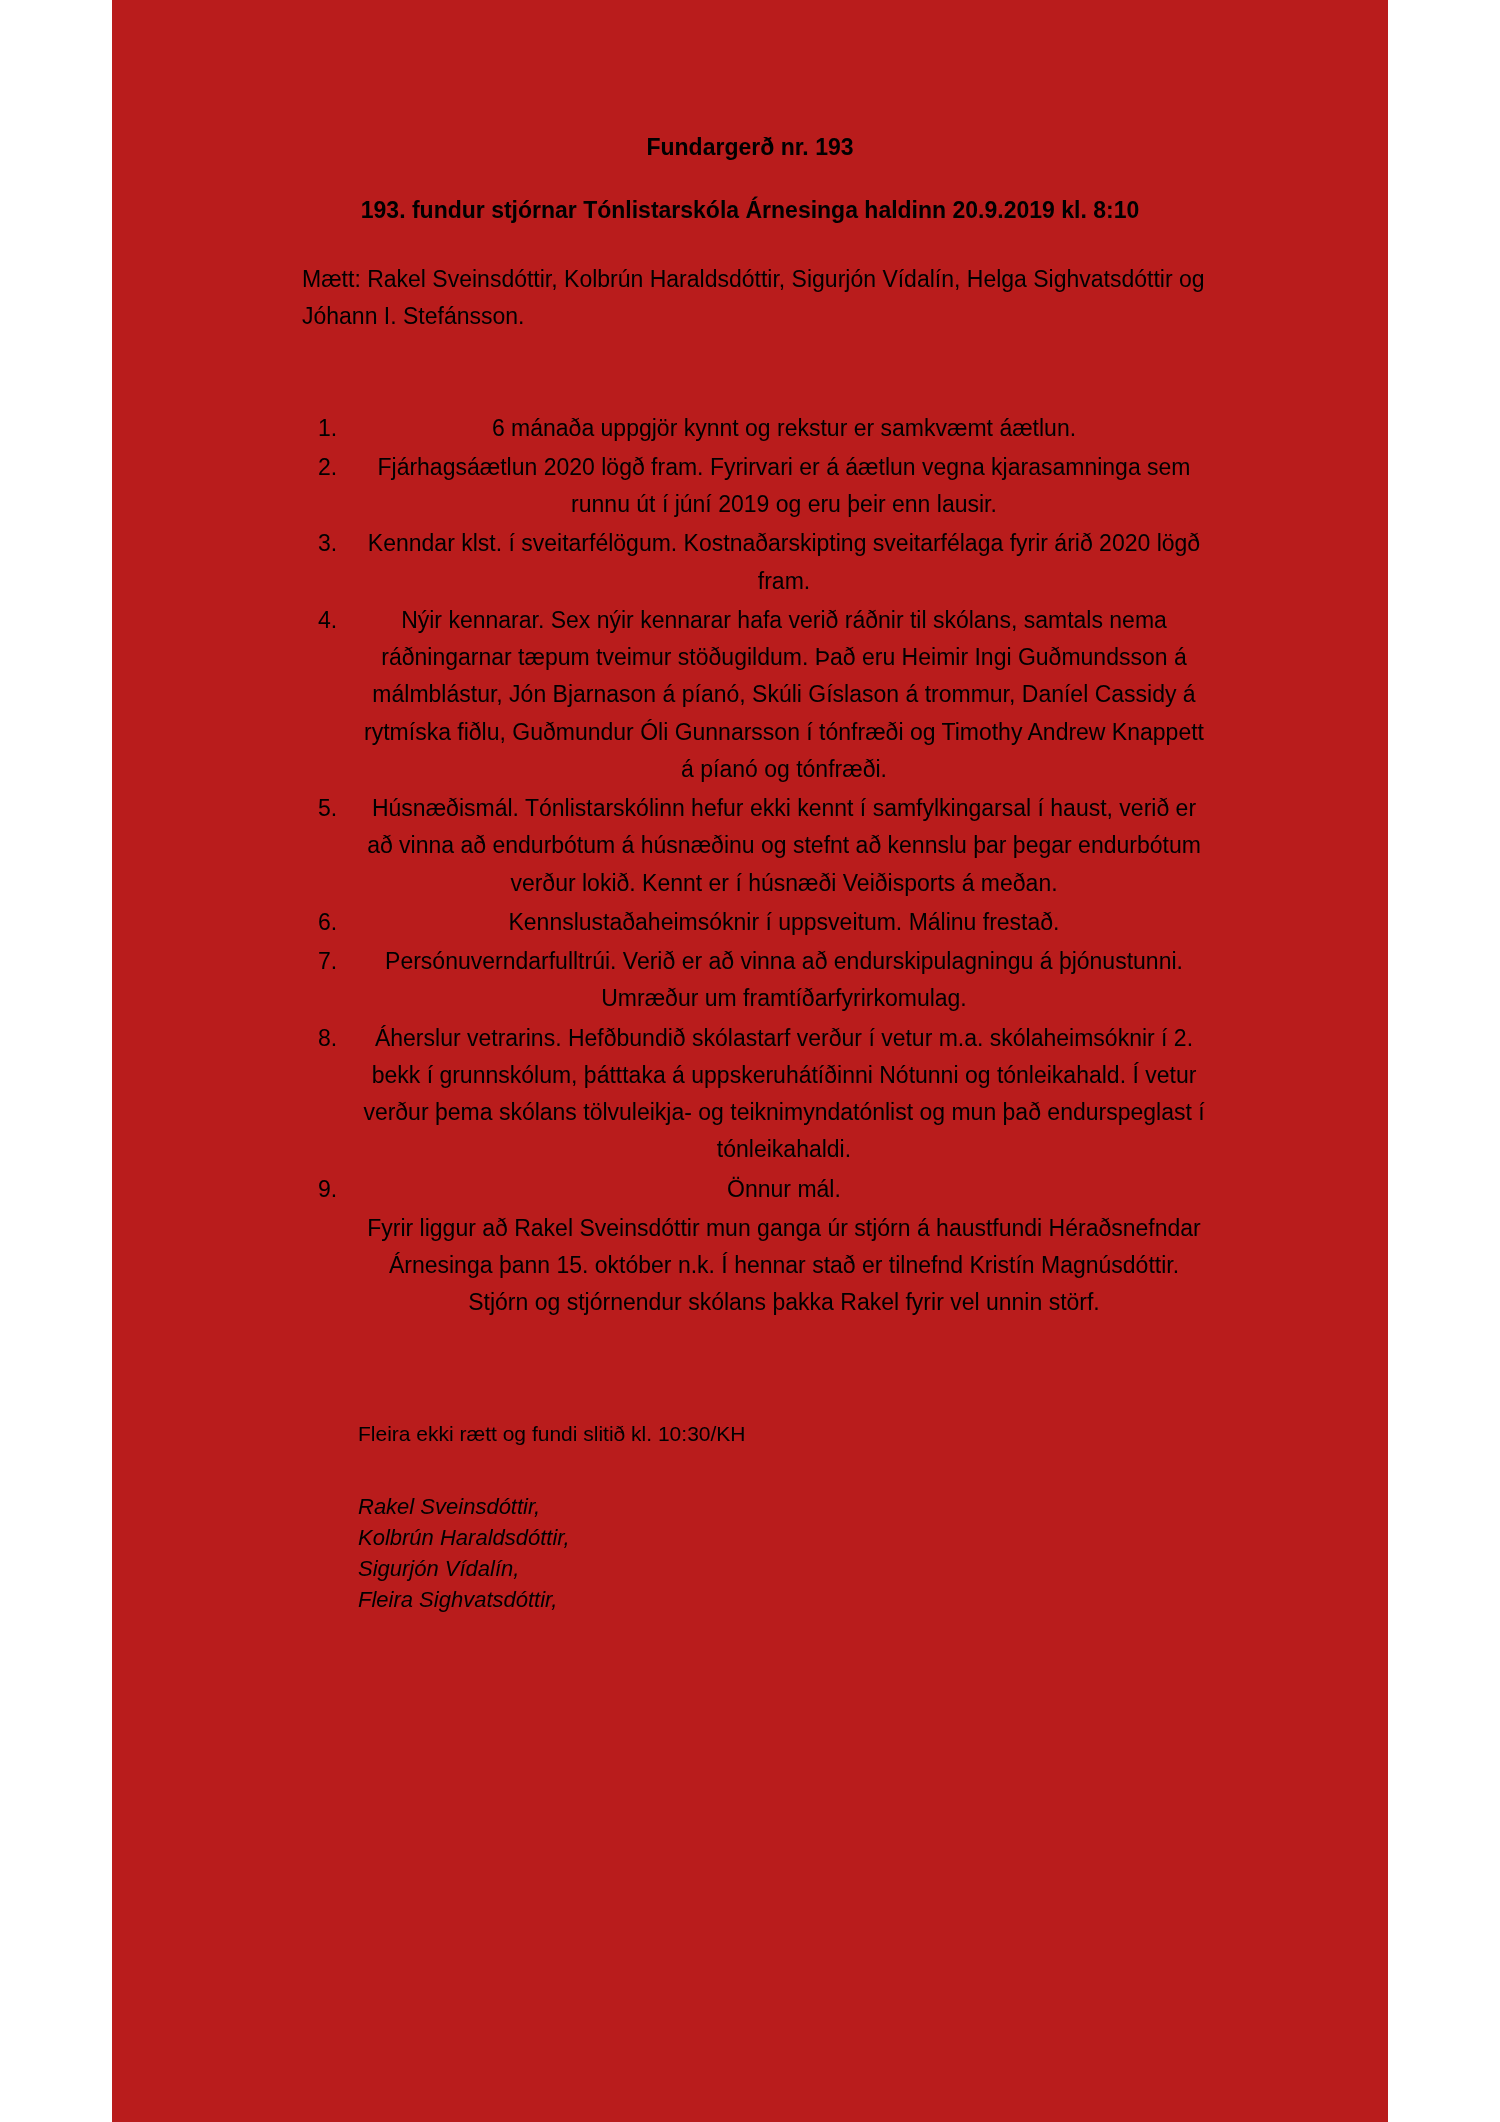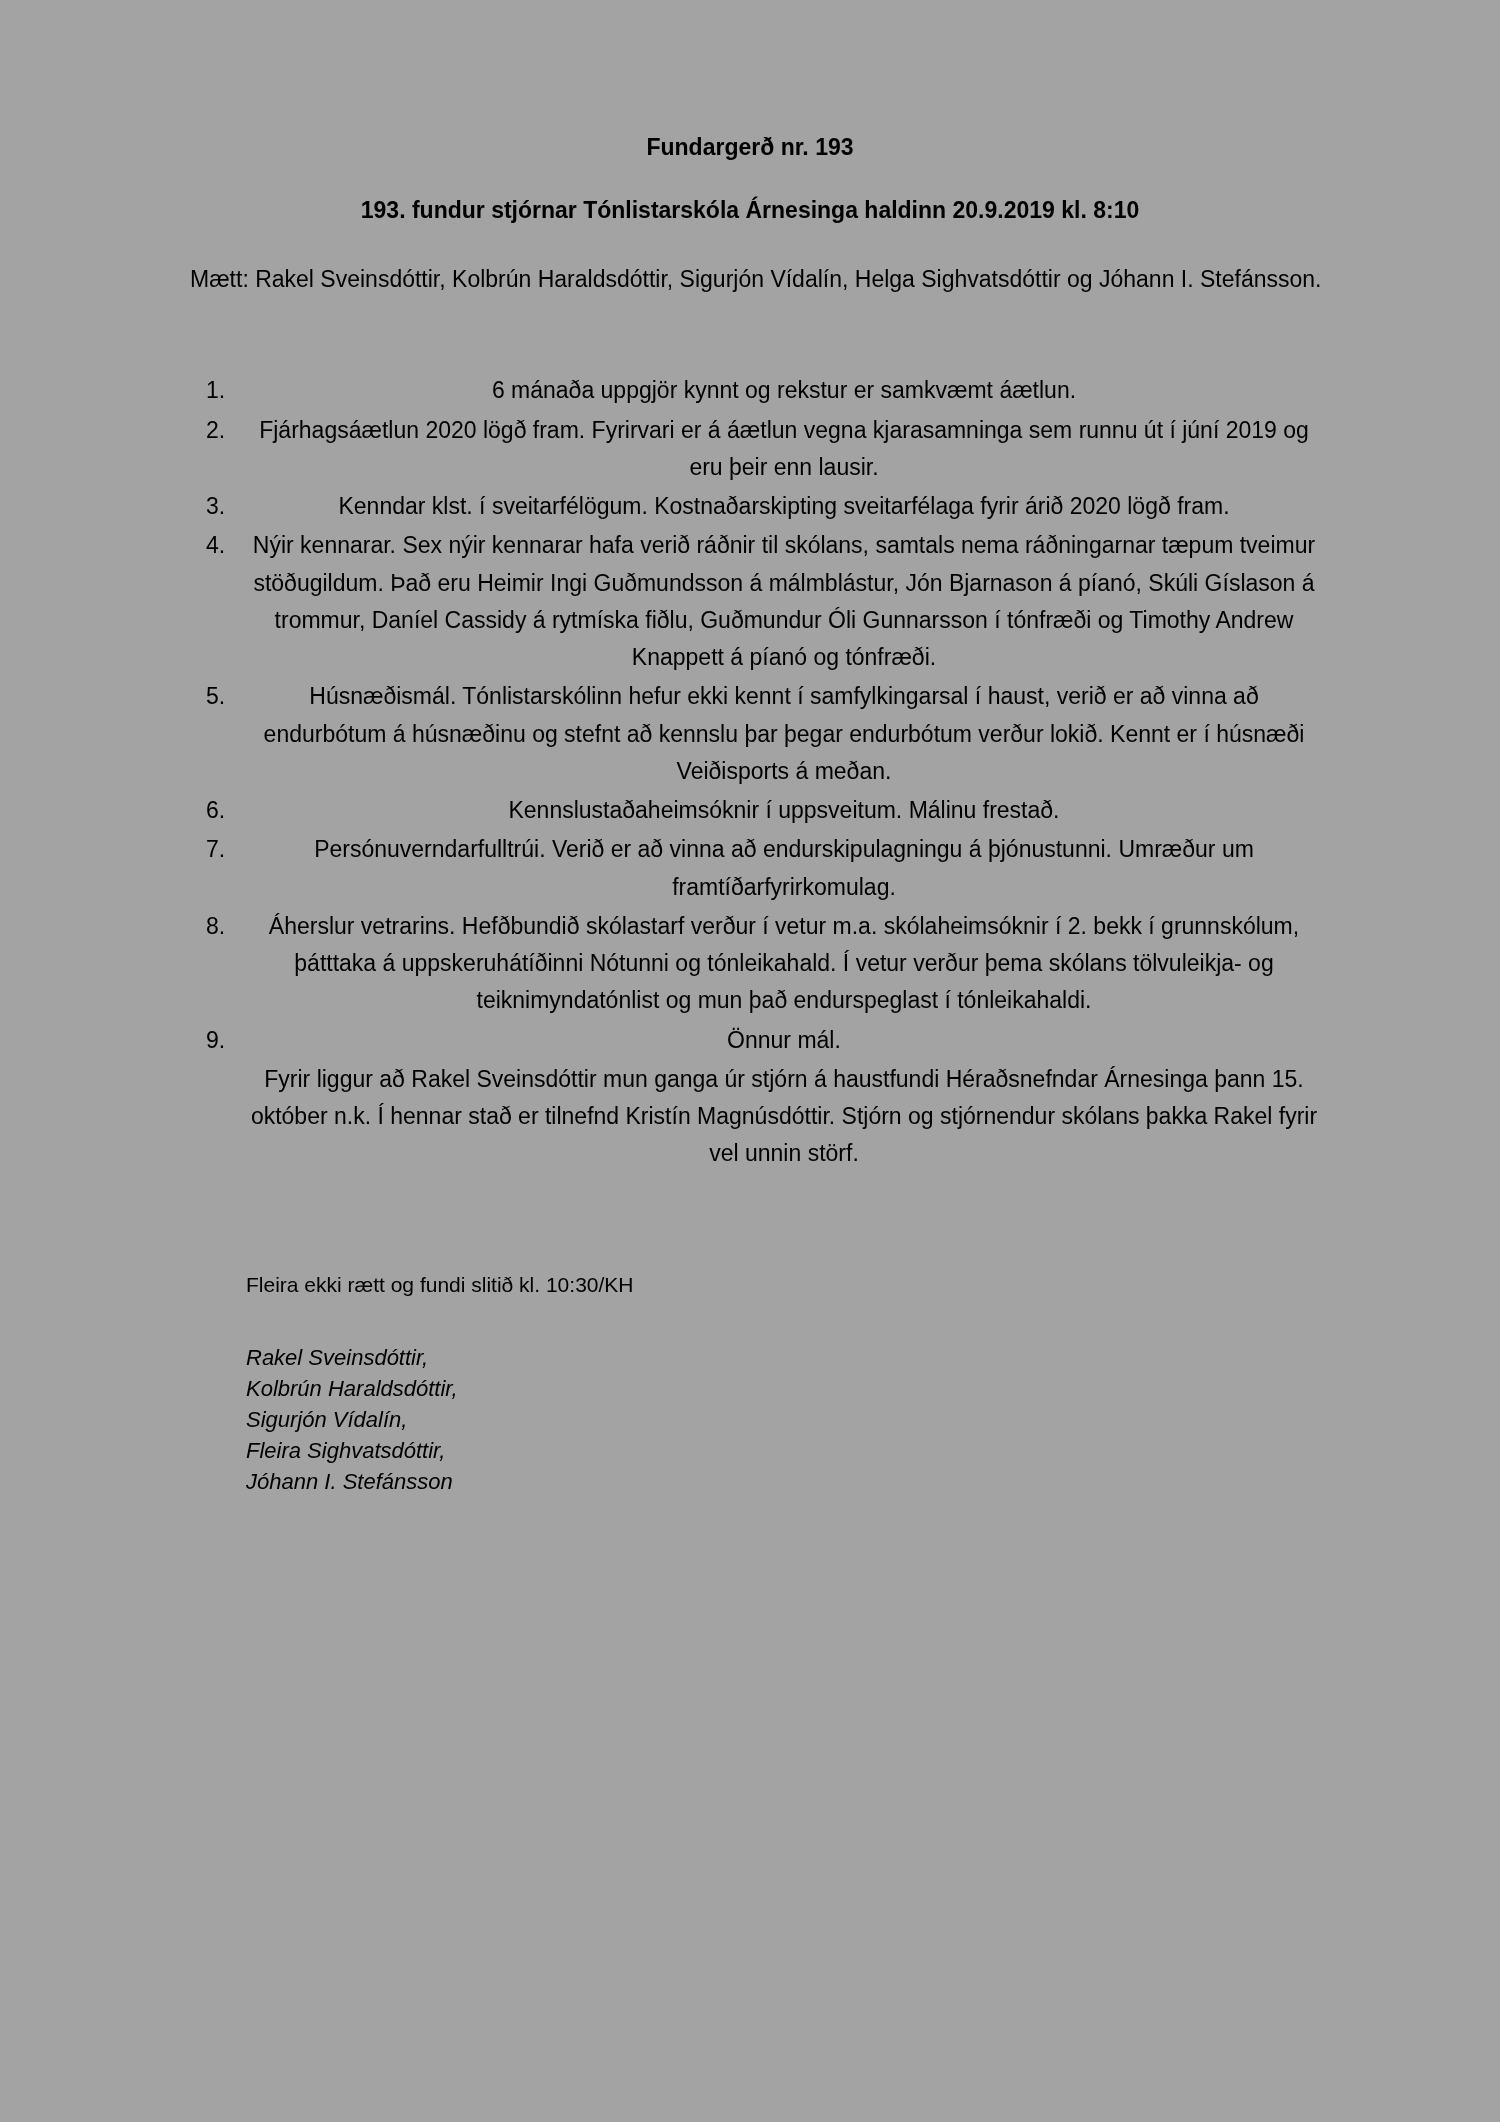--- a/index.html
+++ b/index.html
@@ -5,24 +5,24 @@
   html, body {
     margin: 0;
     padding: 0;
     background: #ffffff;
   }
   body {
     font-family: "Liberation Sans", sans-serif;
     color: #000000;
   }
   .page {
-    width: 1500px;
+    width: 1276px;
     min-height: 2122px;
     margin: 0 auto;
-    background: #a3a3a3;
+    background: #b91c1c;
     box-sizing: border-box;
     padding: 130px 178px 120px 178px;
     position: relative;
   }
   .title-block {
     text-align: center;
   }
   .doc-title {
     font-size: 23px;
     font-weight: bold;
@@ -117,16 +117,15 @@
 
   <div class="spacer-2"></div>
 
   <p class="closing">Fleira ekki rætt og fundi slitið kl. 10:30/KH</p>
 
   <div class="signatures">
     <div>Rakel Sveinsdóttir,</div>
     <div>Kolbrún Haraldsdóttir,</div>
     <div>Sigurjón Vídalín,</div>
     <div>Fleira Sighvatsdóttir,</div>
-    <div>Jóhann I. Stefánsson</div>
   </div>
 
 </div>
 
 </body></html>

